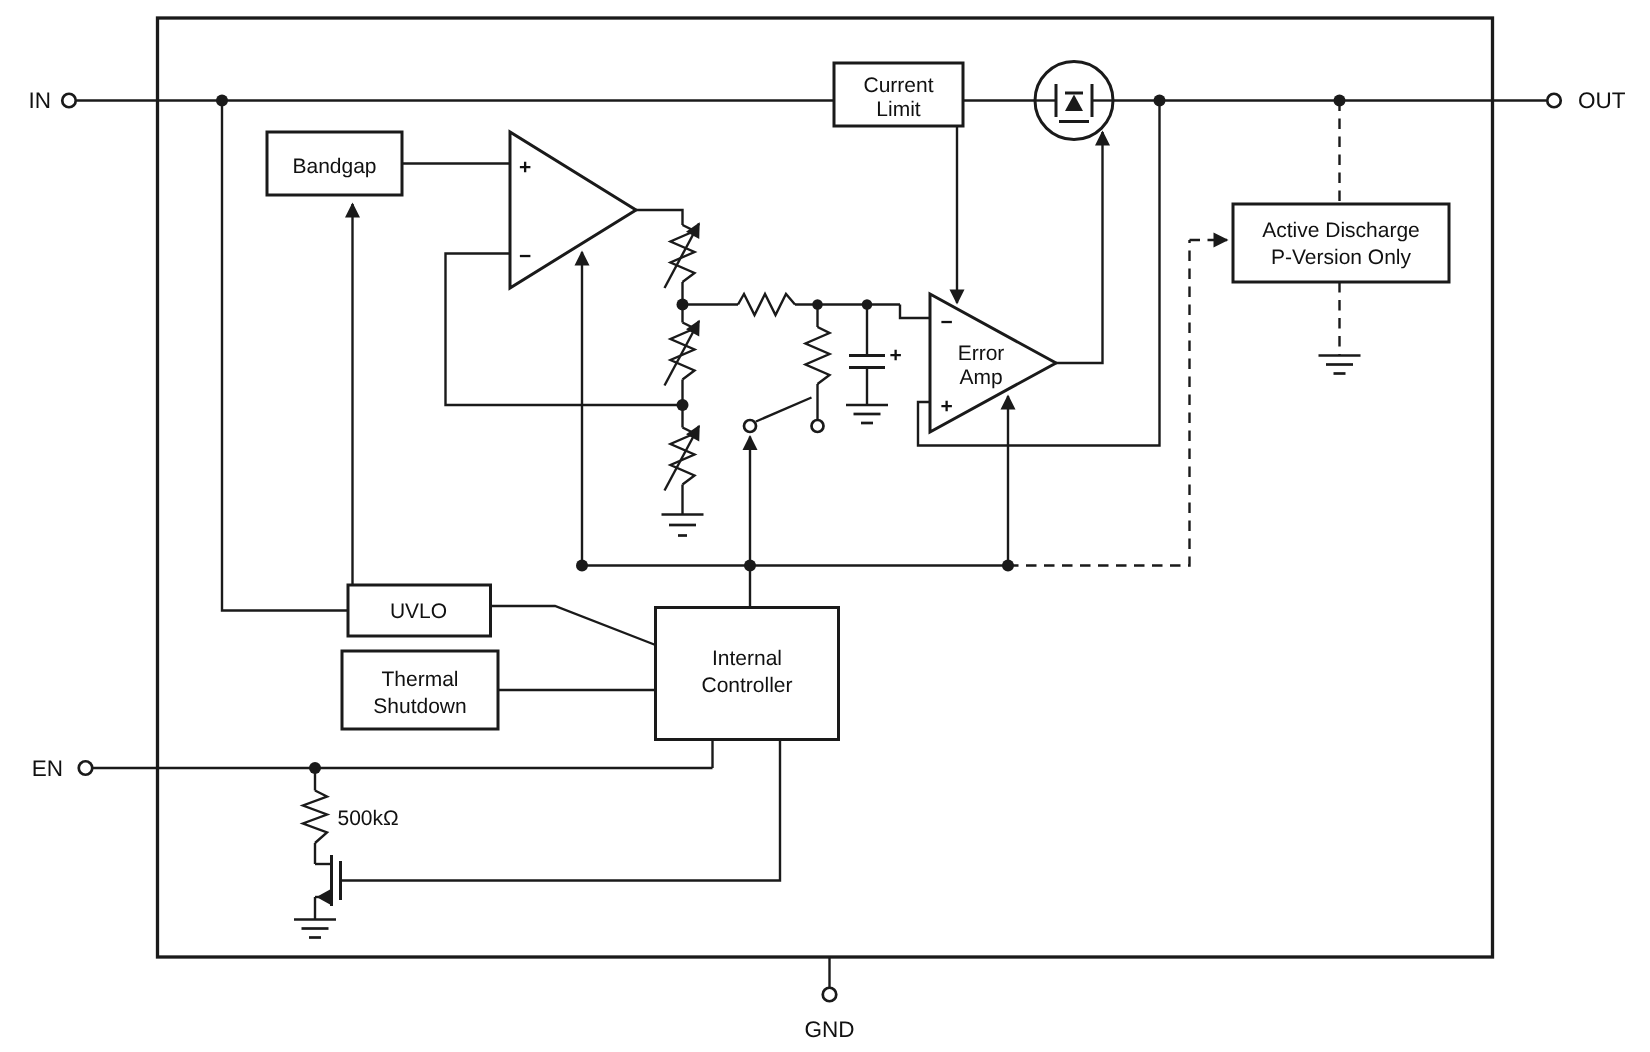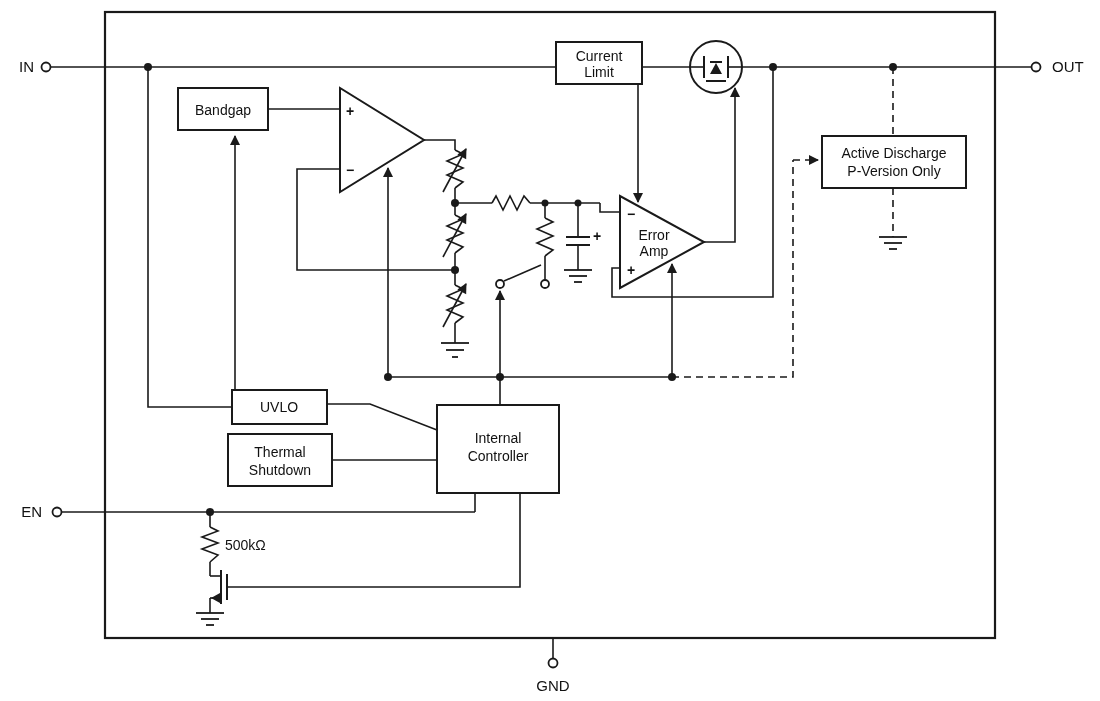--- a/index.html
+++ b/index.html
@@ -1,17 +1,17 @@
 <!DOCTYPE html>
 <html><head>
 <meta charset="utf-8">
 <style>
   html,body{margin:0;padding:0;background:#ffffff;}
   .stage{position:relative;width:1100px;height:701px;background:#ffffff;overflow:hidden;
-         font-family:"Liberation Sans", sans-serif;}
+         font-family:"Liberation Sans", sans-serif;border-radius:23px;}
   svg{display:block;}
   .wire{stroke:#1a1a1a;stroke-width:1.6;fill:none;}
   .wire2{stroke:#1a1a1a;stroke-width:2;fill:none;}
   .dash{stroke:#1a1a1a;stroke-width:1.6;fill:none;stroke-dasharray:7 5;}
   .box{fill:#ffffff;stroke:#1a1a1a;stroke-width:2;}
   .tri{fill:#ffffff;stroke:#1a1a1a;stroke-width:2;}
   .dot{fill:#1a1a1a;stroke:none;}
   .term{fill:#ffffff;stroke:#1a1a1a;stroke-width:1.8;}
   .lbl{fill:#111111;font-size:14px;}
   .pinlbl{fill:#111111;font-size:15px;}

